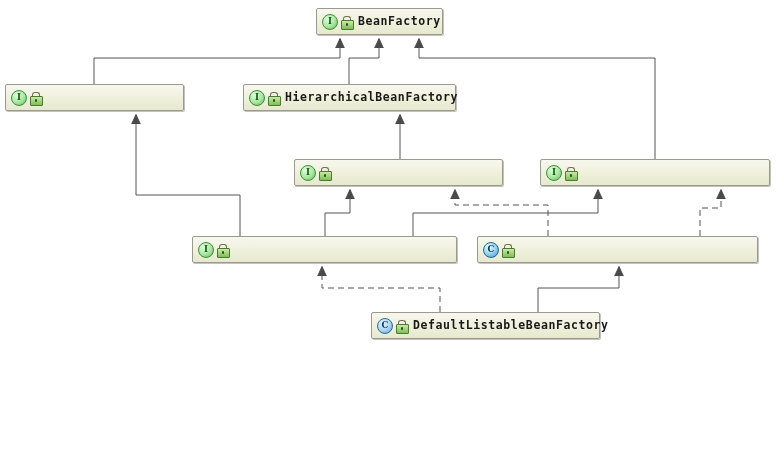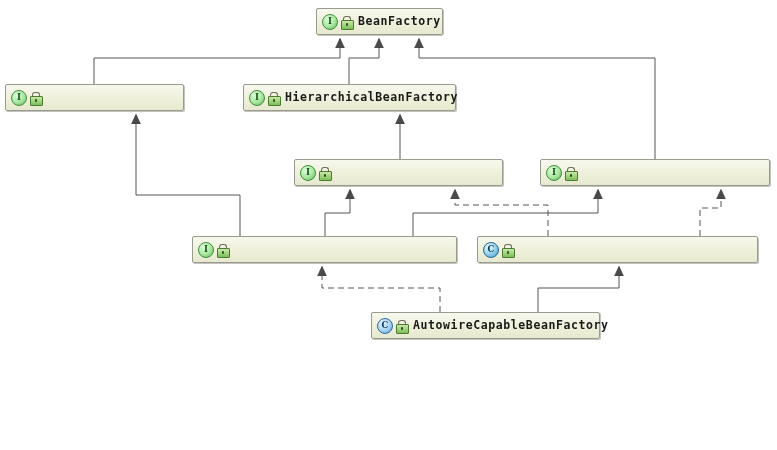--- a/index.html
+++ b/index.html
@@ -161,16 +161,16 @@
         </span>
       </div>
       <div class="node" style="left: 371px; top: 312px; width: 229px;">
         <span class="glyphs">
           <span class="kind cls">C</span>
           <span class="lock">
             <span class="shackle"></span>
             <span class="body"></span>
           </span>
         </span>
-        <span class="label">AutowireCapableBeanFactory</span>
+        <span class="label">DefaultListableBeanFactory</span>
       </div>
     </div>
 </div>
 
 </body></html>

